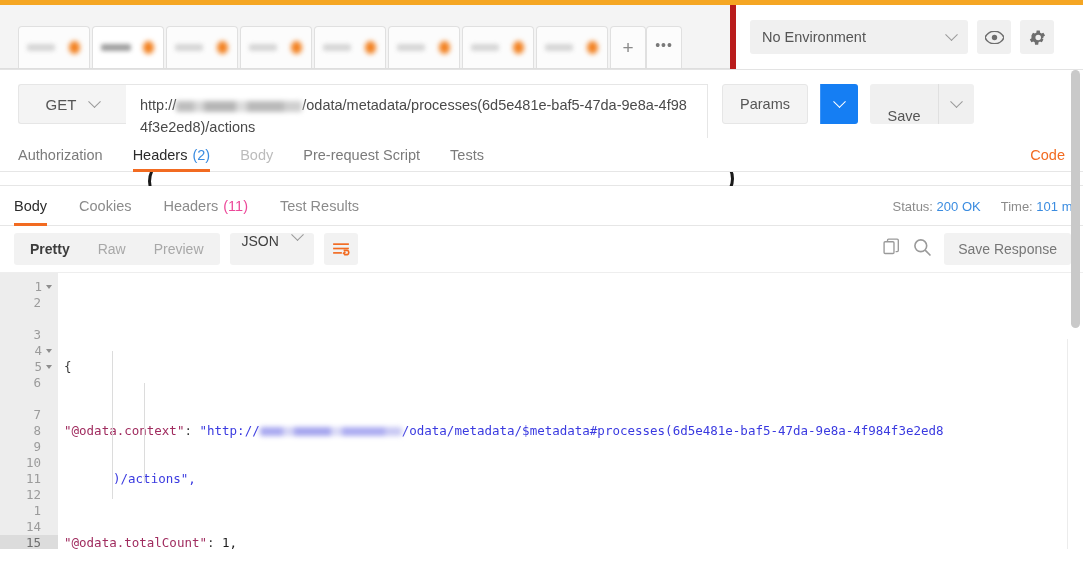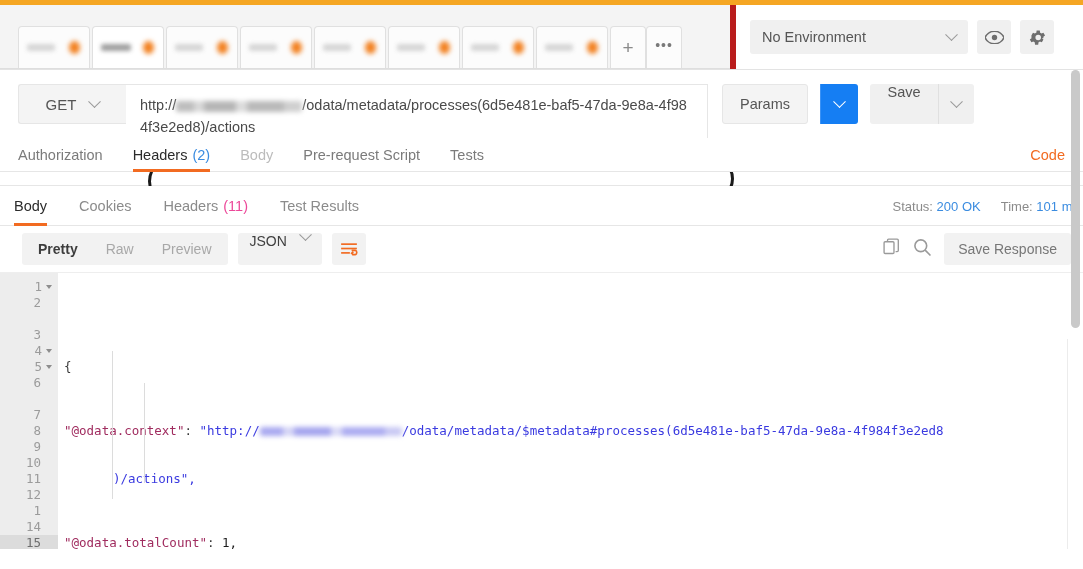--- a/index.html
+++ b/index.html
@@ -194,21 +194,21 @@
     border-left: 1px solid #3b92f5;
     border-radius: 0 3px 3px 0;
     display: flex; align-items: center; justify-content: center;
   }
   .chev-w { border-right-color: #fff; border-bottom-color: #fff; }
   .save-grp { margin: 14px 0 0 12px; display: flex; }
   .save-btn {
     width: 68px; height: 40px;
     background: #f0f0f0; color: #555; font-size: 14.5px;
     border-radius: 3px 0 0 3px;
-    display: flex; align-items: flex-start; justify-content: center;
+    display: flex; align-items: flex-end; justify-content: center;
   }
   .save-caret {
     width: 36px; height: 40px;
     background: #f0f0f0;
     border-left: 1px solid #e0e0e0;
     border-radius: 0 3px 3px 0;
     display: flex; align-items: center; justify-content: center;
   }
 
   
@@ -271,21 +271,21 @@
     position: absolute; right: 4px; top: 0; height: 40px;
     display: flex; align-items: center; gap: 20px;
     font-size: 13px; color: #8b8b8b;
   }
   .resp-meta b { color: #3b8ce0; font-weight: normal; }
 
   
   .resp-toolbar {
     height: 46px;
     display: flex; align-items: center;
-    padding-left: 22px; gap: 10px;
+    padding-left: 14px; gap: 10px;
     background: #fff;
     position: relative;
   }
   .seg {
     height: 32px; background: #f2f2f2; border-radius: 3px;
     display: flex; align-items: center; padding: 0 2px;
   }
   .seg span {
     padding: 0 14px; height: 28px; display: flex; align-items: center;
     font-size: 14px; color: #a8a8a8; border-radius: 3px;

